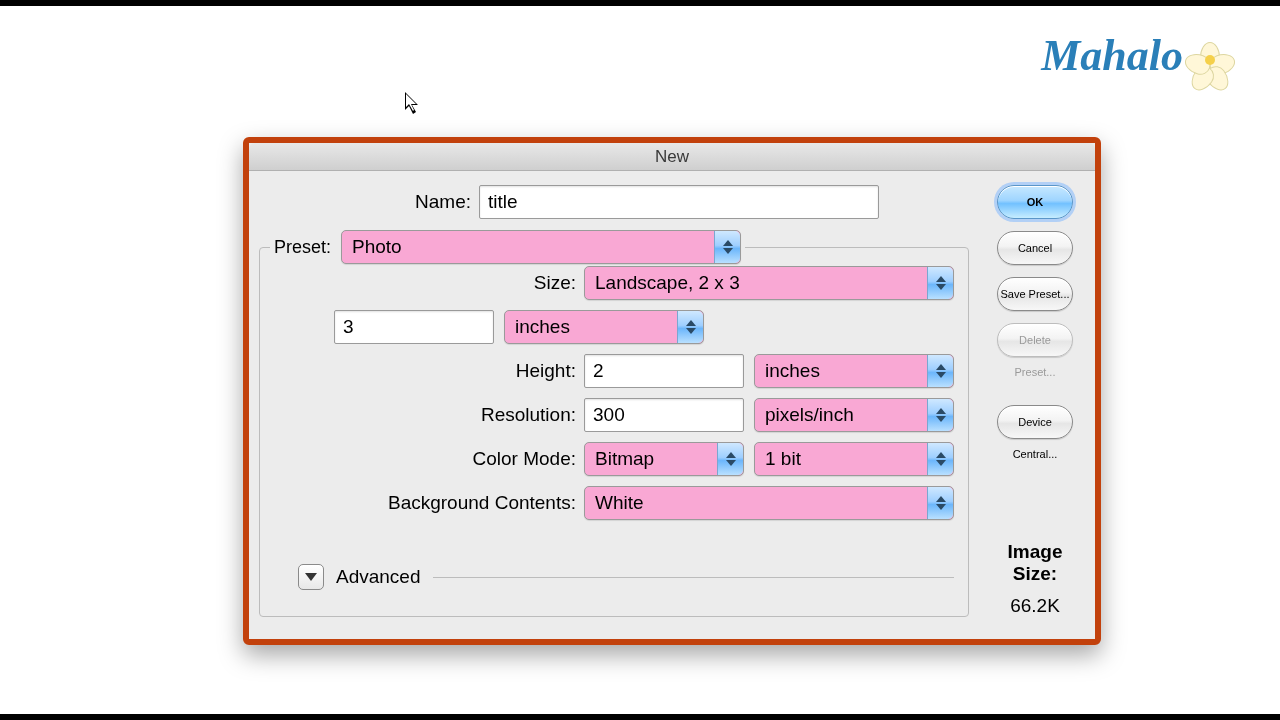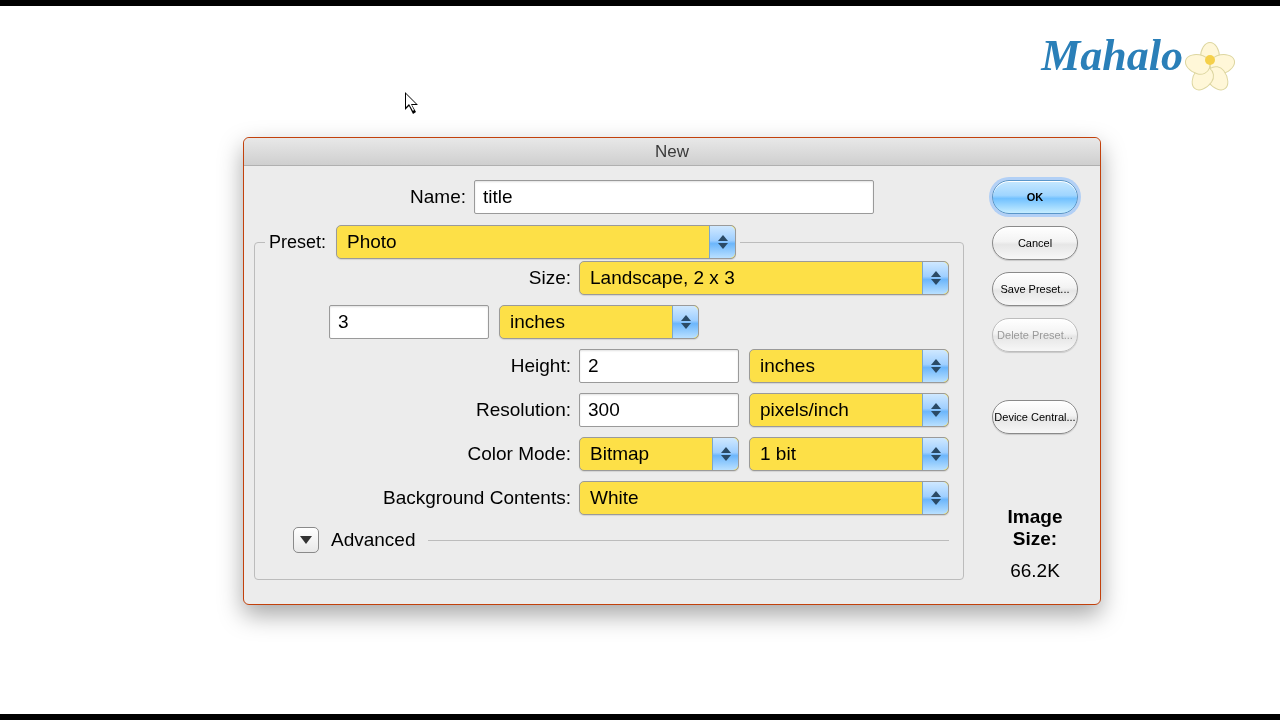--- a/index.html
+++ b/index.html
@@ -47,21 +47,21 @@
   }
   .cursor svg { display:block; }
 
   
   .dialog {
     position: absolute;
     left: 243px;
     top: 137px;
     width: 858px;
     background: #ececec;
-    border: 1px solid #c2410c;
+    border: 6px solid #c2410c;
     border-radius: 6px;
     box-shadow: 0 10px 24px rgba(0,0,0,0.35);
   }
   .titlebar {
     height: 28px;
     background: linear-gradient(#e8e8e8,#cfcfcf);
     border-bottom: 1px solid #b0b0b0;
     border-radius: 6px 6px 0 0;
     text-align: center;
     line-height: 28px;
@@ -116,21 +116,21 @@
   .inner-rows .select-med { width:370px; }
 
   .textbox {
     height:34px; background:#fff; border:1px solid #9a9a9a; border-radius:2px;
     padding:0 8px; font-size:19px; box-shadow: inset 0 1px 2px rgba(0,0,0,0.12);
     display:flex; align-items:center;
   }
 
   
   .select {
-    height:34px; background:#fde047; border:1px solid #9a9a9a; border-radius:5px;
+    height:34px; background:#f9a8d4; border:1px solid #9a9a9a; border-radius:5px;
     display:flex; align-items:center; position:relative; padding-left:10px;
     font-size:19px; box-shadow: 0 1px 1px rgba(0,0,0,0.1);
   }
   .select .endcap {
     position:absolute; right:0; top:0; bottom:0; width:26px;
     background: linear-gradient(#cfe8ff,#9fcfff 45%,#6cb6fb 55%,#b9e0ff);
     border-left:1px solid #7aa7d0; border-radius:0 5px 5px 0;
     display:flex; flex-direction:column; align-items:center; justify-content:center; gap:2px;
   }
   .select .endcap .tri-up { width:0;height:0;border-left:5px solid transparent;border-right:5px solid transparent;border-bottom:6px solid #2a4a66; }
@@ -138,21 +138,21 @@
 
   
   .group {
     border:1px solid #bcbcbc; border-radius:4px; padding:18px 14px 26px 14px; position:relative; margin-top:28px;
   }
   .group .preset-notch {
     position:absolute; top:-18px; left:10px; background:#ececec; padding:0 4px; display:flex; align-items:center;
   }
 
   
-  .advanced-row { display:flex; align-items:center; gap:12px; margin-top:12px; margin-left:24px; }
+  .advanced-row { display:flex; align-items:center; gap:12px; margin-top:44px; margin-left:24px; }
   .disclosure {
     width:26px; height:26px; border:1px solid #8a8a8a; border-radius:5px;
     background:linear-gradient(#fff,#e8e8e8); display:flex; align-items:center; justify-content:center;
     box-shadow: inset 0 1px 0 #fff;
   }
   .disclosure .tri { width:0;height:0;border-left:6px solid transparent;border-right:6px solid transparent;border-top:8px solid #333; }
   .adv-line { flex:1; height:1px; background:#bcbcbc; }
   .adv-label { font-size:19px; }
 </style>
 </head>

